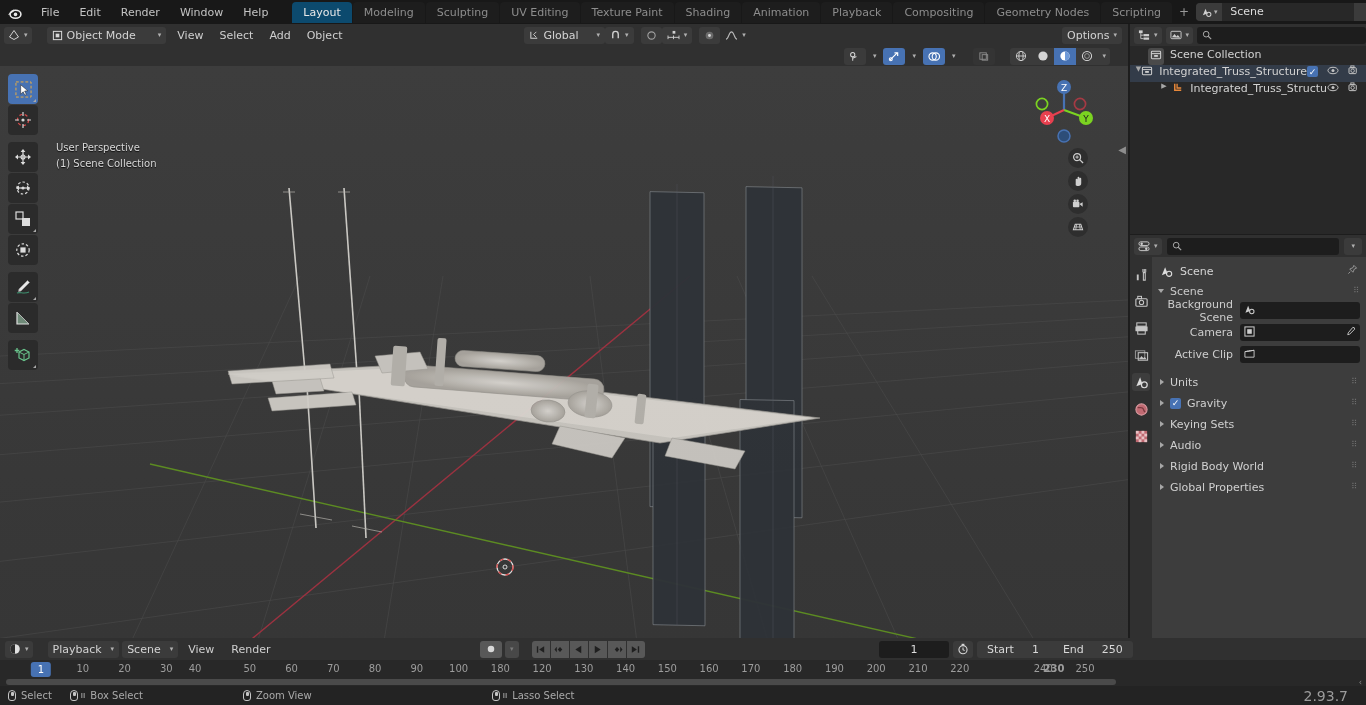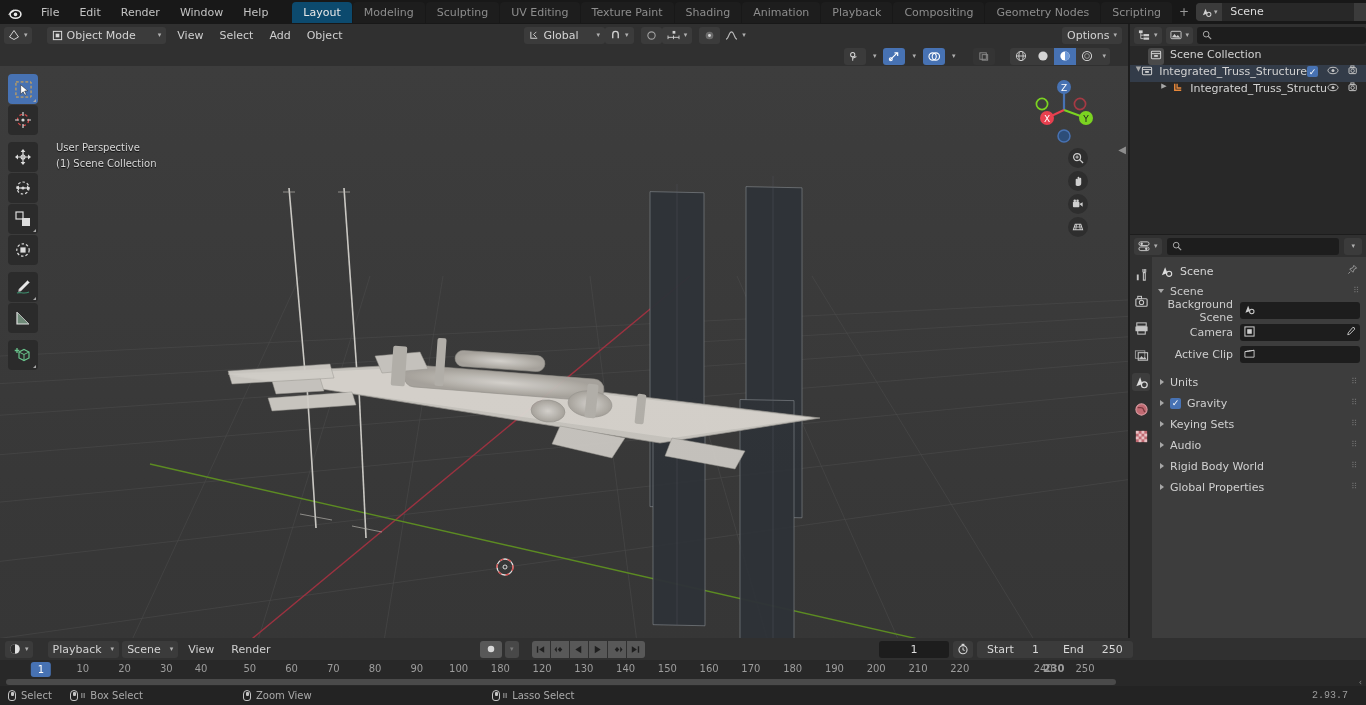--- a/index.html
+++ b/index.html
@@ -120,21 +120,21 @@
   .pbtn:first-child { border-radius:3px 0 0 3px;}
   .pbtn:last-child { border-radius:0 3px 3px 0;}
   .frame-tick { position:absolute; top:3px; font-size:10px; color:#9d9d9d; transform:translateX(-50%); }
   .playhead { position:absolute; top:2px; height:15px; background:#4772b3; border-radius:3px; color:#fff; font-size:10px;
     display:flex; align-items:center; justify-content:center; padding:0 7px; transform:translateX(-50%);}
 
   
   .status { position:absolute; left:0; top:686px; width:1366px; height:19px; background:#232323;
     display:flex; align-items:center; padding:0 8px; font-size:10px; color:#a9a9a9; }
   .st-item { display:flex; align-items:center; gap:5px; }
-  .st-ver { margin-left:auto; color:#9c9c9c; font-size:10px; padding-right:10px;font-family:Liberation Mono, monospace;}
+  .st-ver { margin-left:auto; color:#9c9c9c; font-size:14px; padding-right:10px;}
   .mouse { width:8px; height:11px; border:1px solid #c5c5c5; border-radius:4px 4px 3px 3px; position:relative;}
   .mouse i { position:absolute; left:2px; top:1px; width:3px; height:4px; background:#c5c5c5; border-radius:1px;}
 </style>
 </head>
 <body>
 
 <div class="app">
 
   <div class="topbar">
     <div class="blender-logo">
@@ -899,21 +899,21 @@
         <span style="margin-left:6px;">End</span>
         <span>250</span>
       </div>
     </div>
   </div>
 
   <div class="tl-ruler" id="tl-ruler">
       <div class="frame-tick" style="left: 82.76px;">10</div>
       <div class="frame-tick" style="left: 124.52px;">20</div>
       <div class="frame-tick" style="left: 166.28px;">30</div>
-      <div class="frame-tick" style="left: 201px; text-align: center;">40</div>
+      <div class="frame-tick" style="left: 195px; text-align: center;">40</div>
       <div class="frame-tick" style="left: 249.8px;">50</div>
       <div class="frame-tick" style="left: 291.56px;">60</div>
       <div class="frame-tick" style="left: 333.32px;">70</div>
       <div class="frame-tick" style="left: 375.08px;">80</div>
       <div class="frame-tick" style="left: 416.84px;">90</div>
       <div class="frame-tick" style="left: 458.6px;">100</div>
       <div class="frame-tick" style="left: 500.36px;">180</div>
       <div class="frame-tick" style="left: 542.12px;">120</div>
       <div class="frame-tick" style="left: 583.88px;">130</div>
       <div class="frame-tick" style="left: 625.64px;">140</div>

